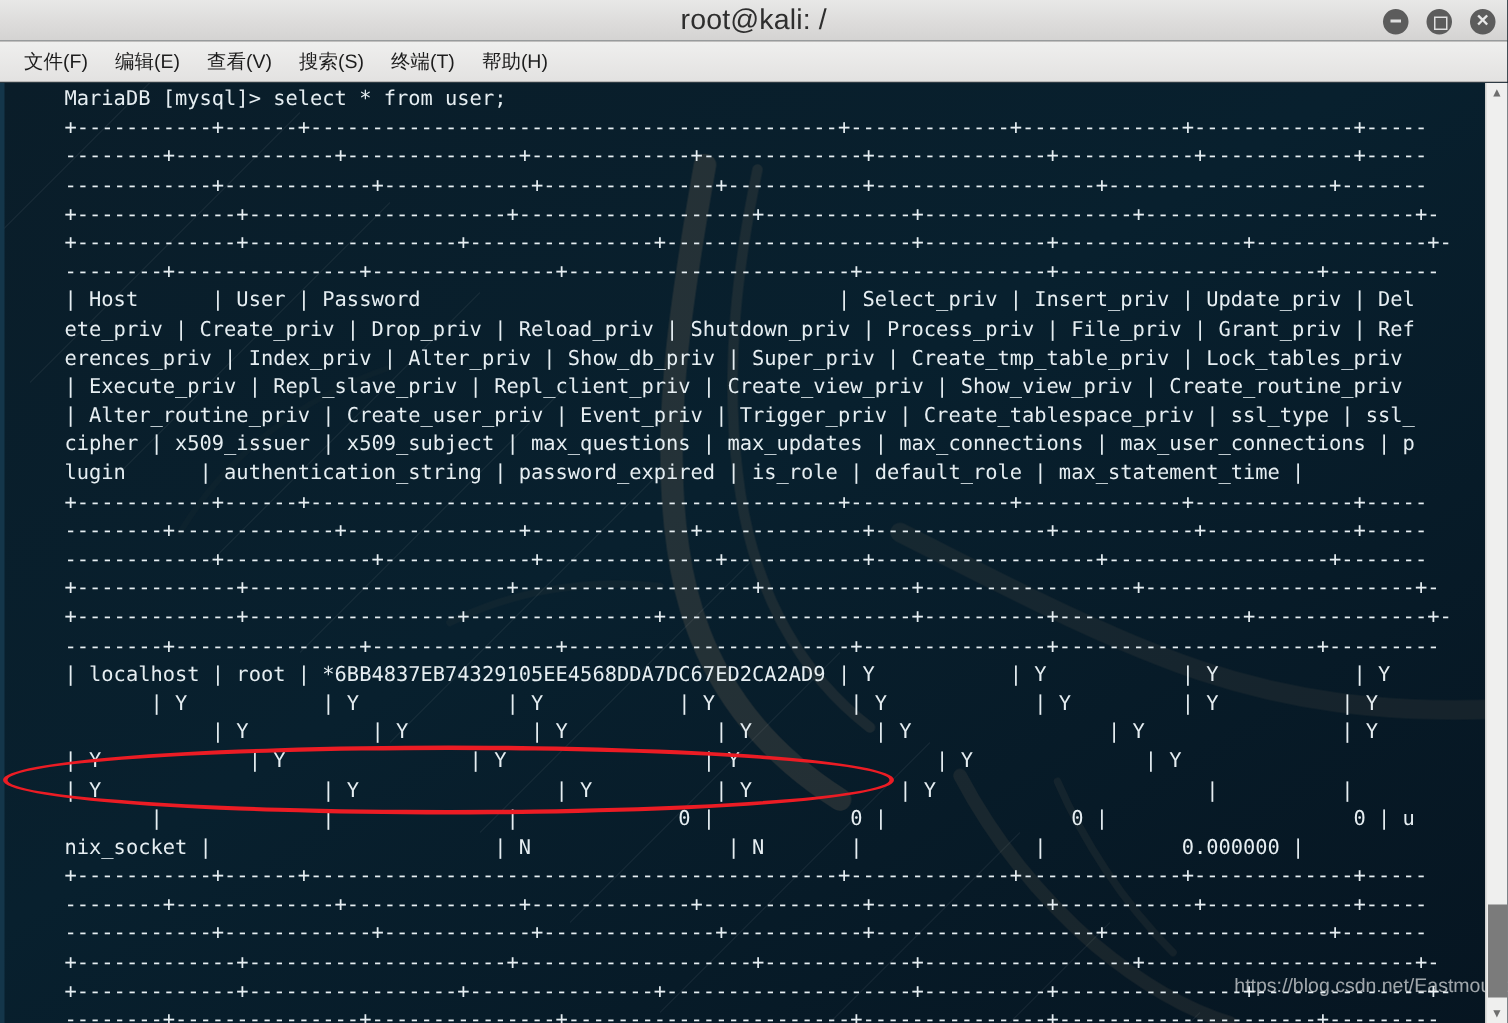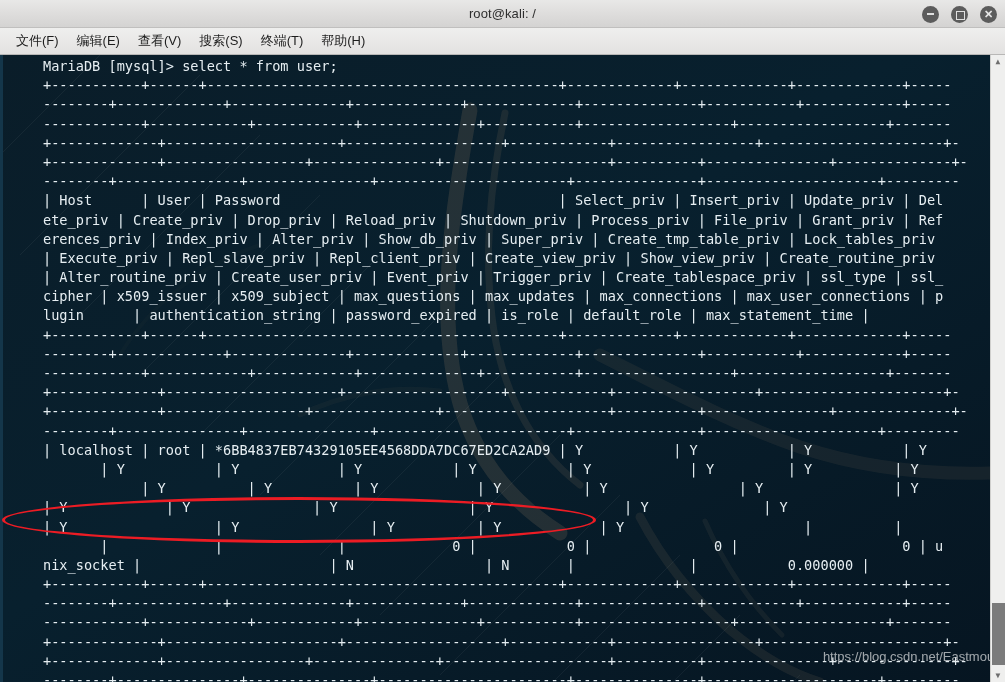--- a/index.html
+++ b/index.html
@@ -23,21 +23,21 @@
     position: relative;
     height: 28px;
     background: linear-gradient(to bottom, #e8e8e7 0%, #dedddc 50%, #d4d3d2 100%);
     border-bottom: 1px solid #c0bfbe;
     display: flex;
     align-items: center;
     justify-content: center;
   }
   .titlebar-title {
     font-family: "Liberation Sans", sans-serif;
-    font-size: 13px;
+    font-size: 19px;
     color: #2e2e2e;
     letter-spacing: 0.1px;
   }
   .winbtns {
     position: absolute;
     right: 8px;
     top: 0;
     height: 28px;
     display: flex;
     align-items: center;

